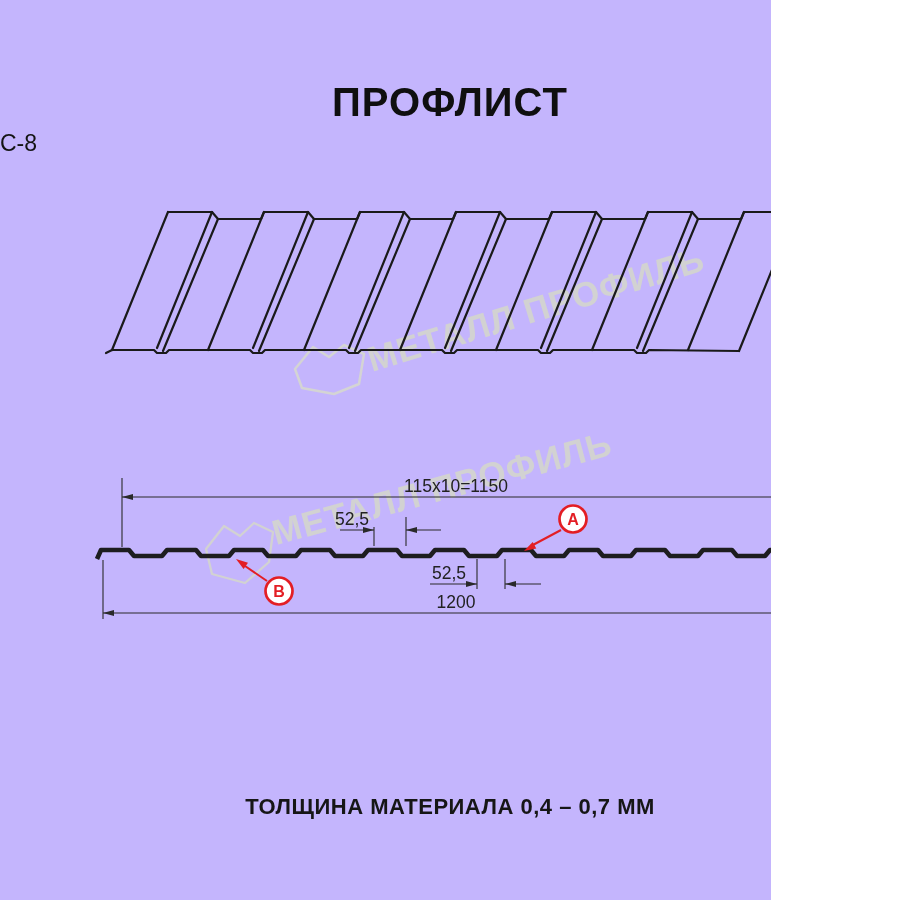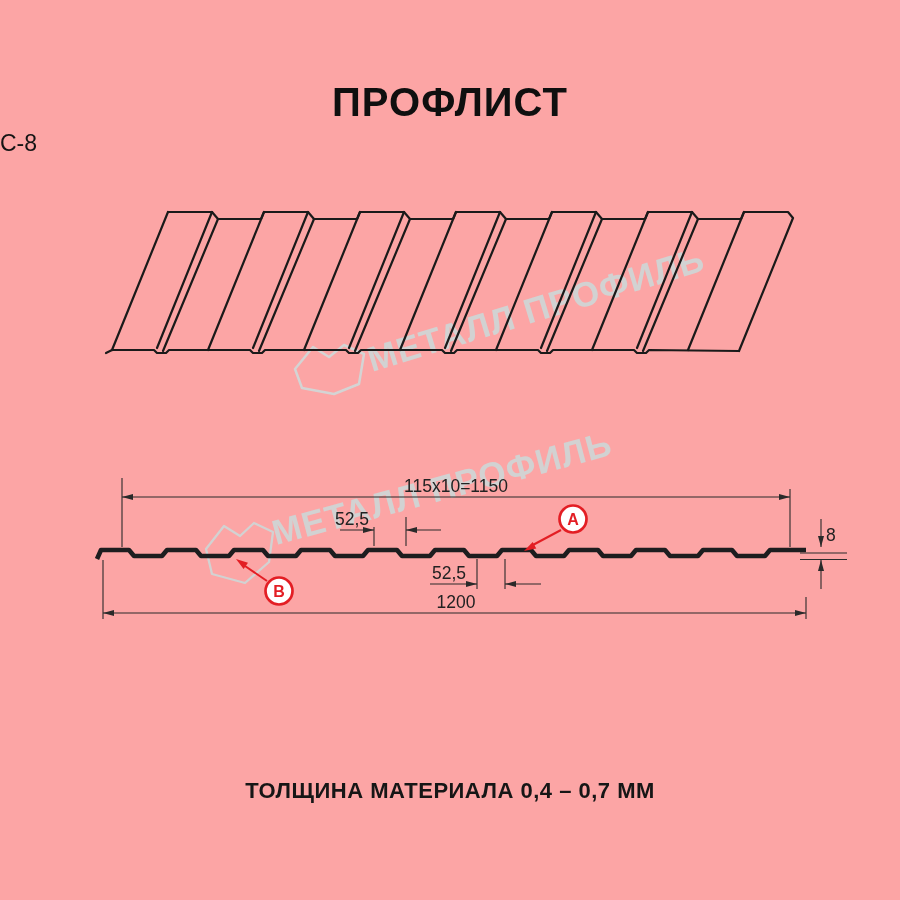--- a/index.html
+++ b/index.html
@@ -1,22 +1,22 @@
 <!DOCTYPE html>
 <html><head>
 <meta charset="utf-8">
 <style>
   html,body{margin:0;padding:0;background:#ffffff;}
-  .page{position:relative;width:900px;height:900px;background:#fca5a5;overflow:hidden;
+  .page{position:relative;width:771px;height:900px;background:#c4b5fd;overflow:hidden;
         font-family:"Liberation Sans",sans-serif;}
   .title{position:absolute;left:0;top:80px;width:900px;text-align:center;
          font-size:40px;font-weight:800;letter-spacing:1px;color:#0f0f0f;}
   .subtitle{position:absolute;left:0;top:130px;width:900px;text-align:left;
             font-size:23px;font-weight:500;color:#141414;}
-  .footer-note{position:absolute;left:0;top:778px;width:900px;text-align:center;
+  .footer-note{position:absolute;left:0;top:794px;width:900px;text-align:center;
                font-size:22px;font-weight:600;letter-spacing:0.5px;color:#161616;}
   svg{position:absolute;left:0;top:0;}
   .dim-text{font-size:17.5px;fill:#222;font-weight:400;}
   .callout-letter{font-size:16px;font-weight:700;}
 </style>
 </head>
 <body>
 
 <div class="page">
 

